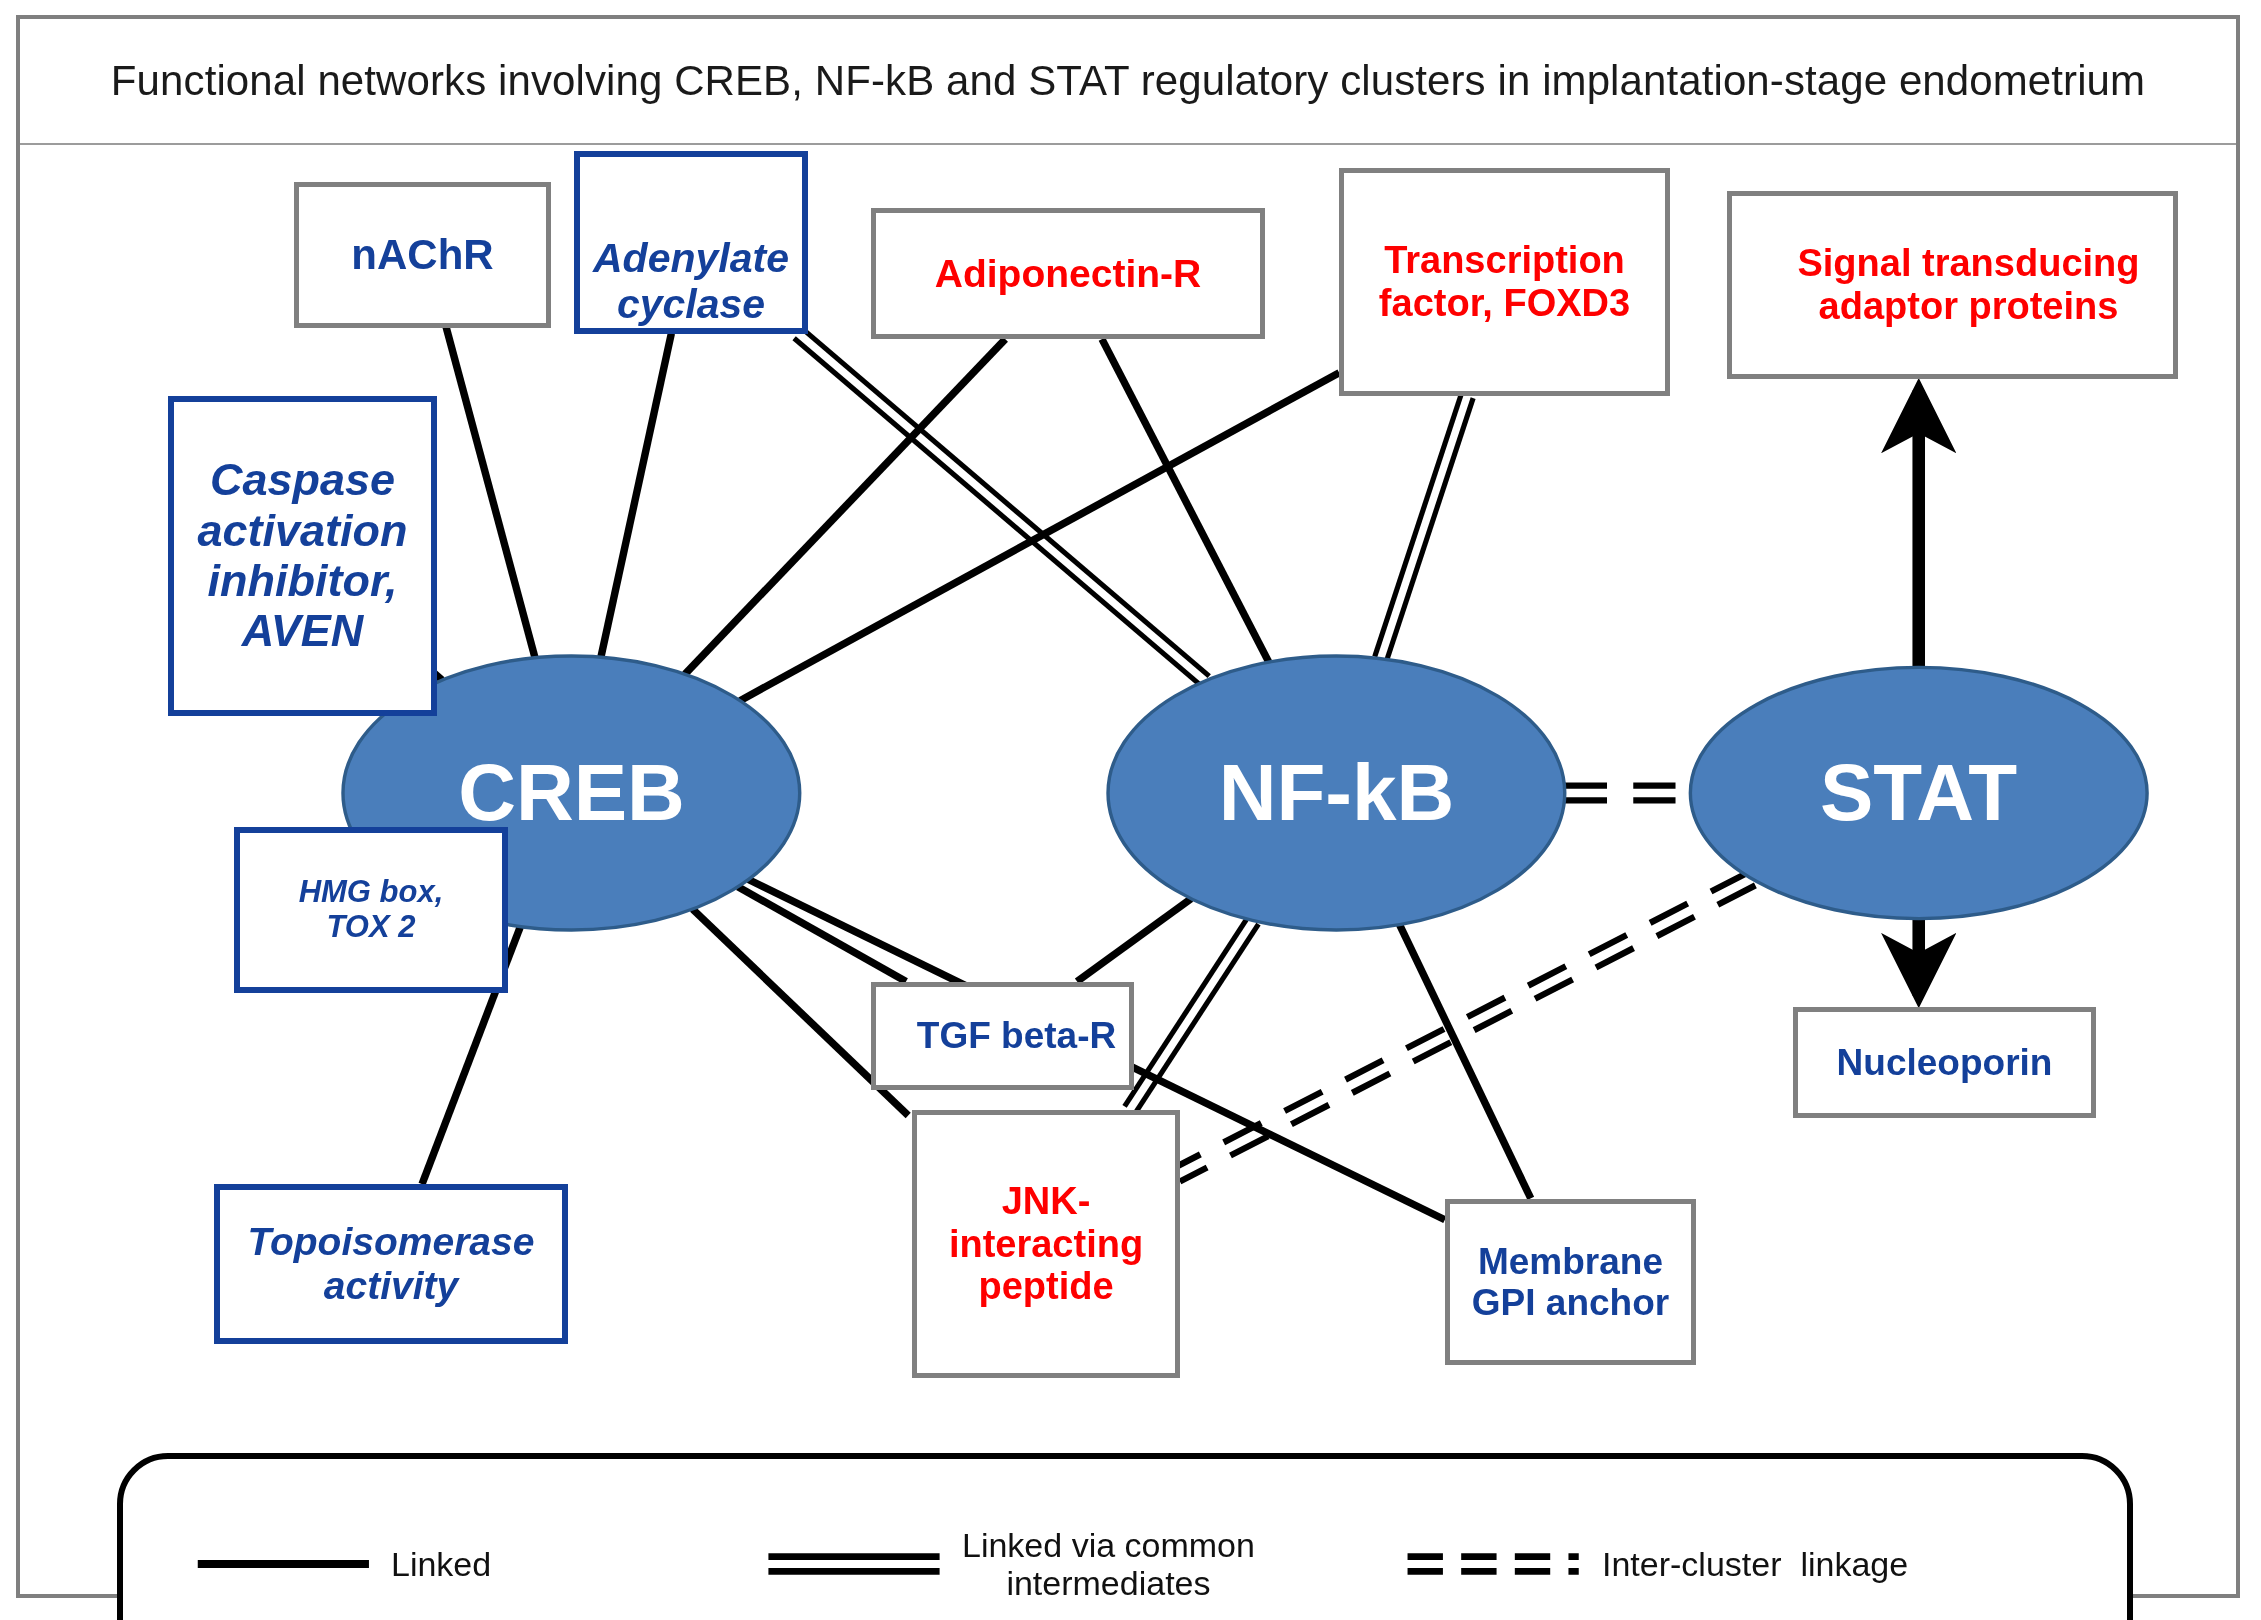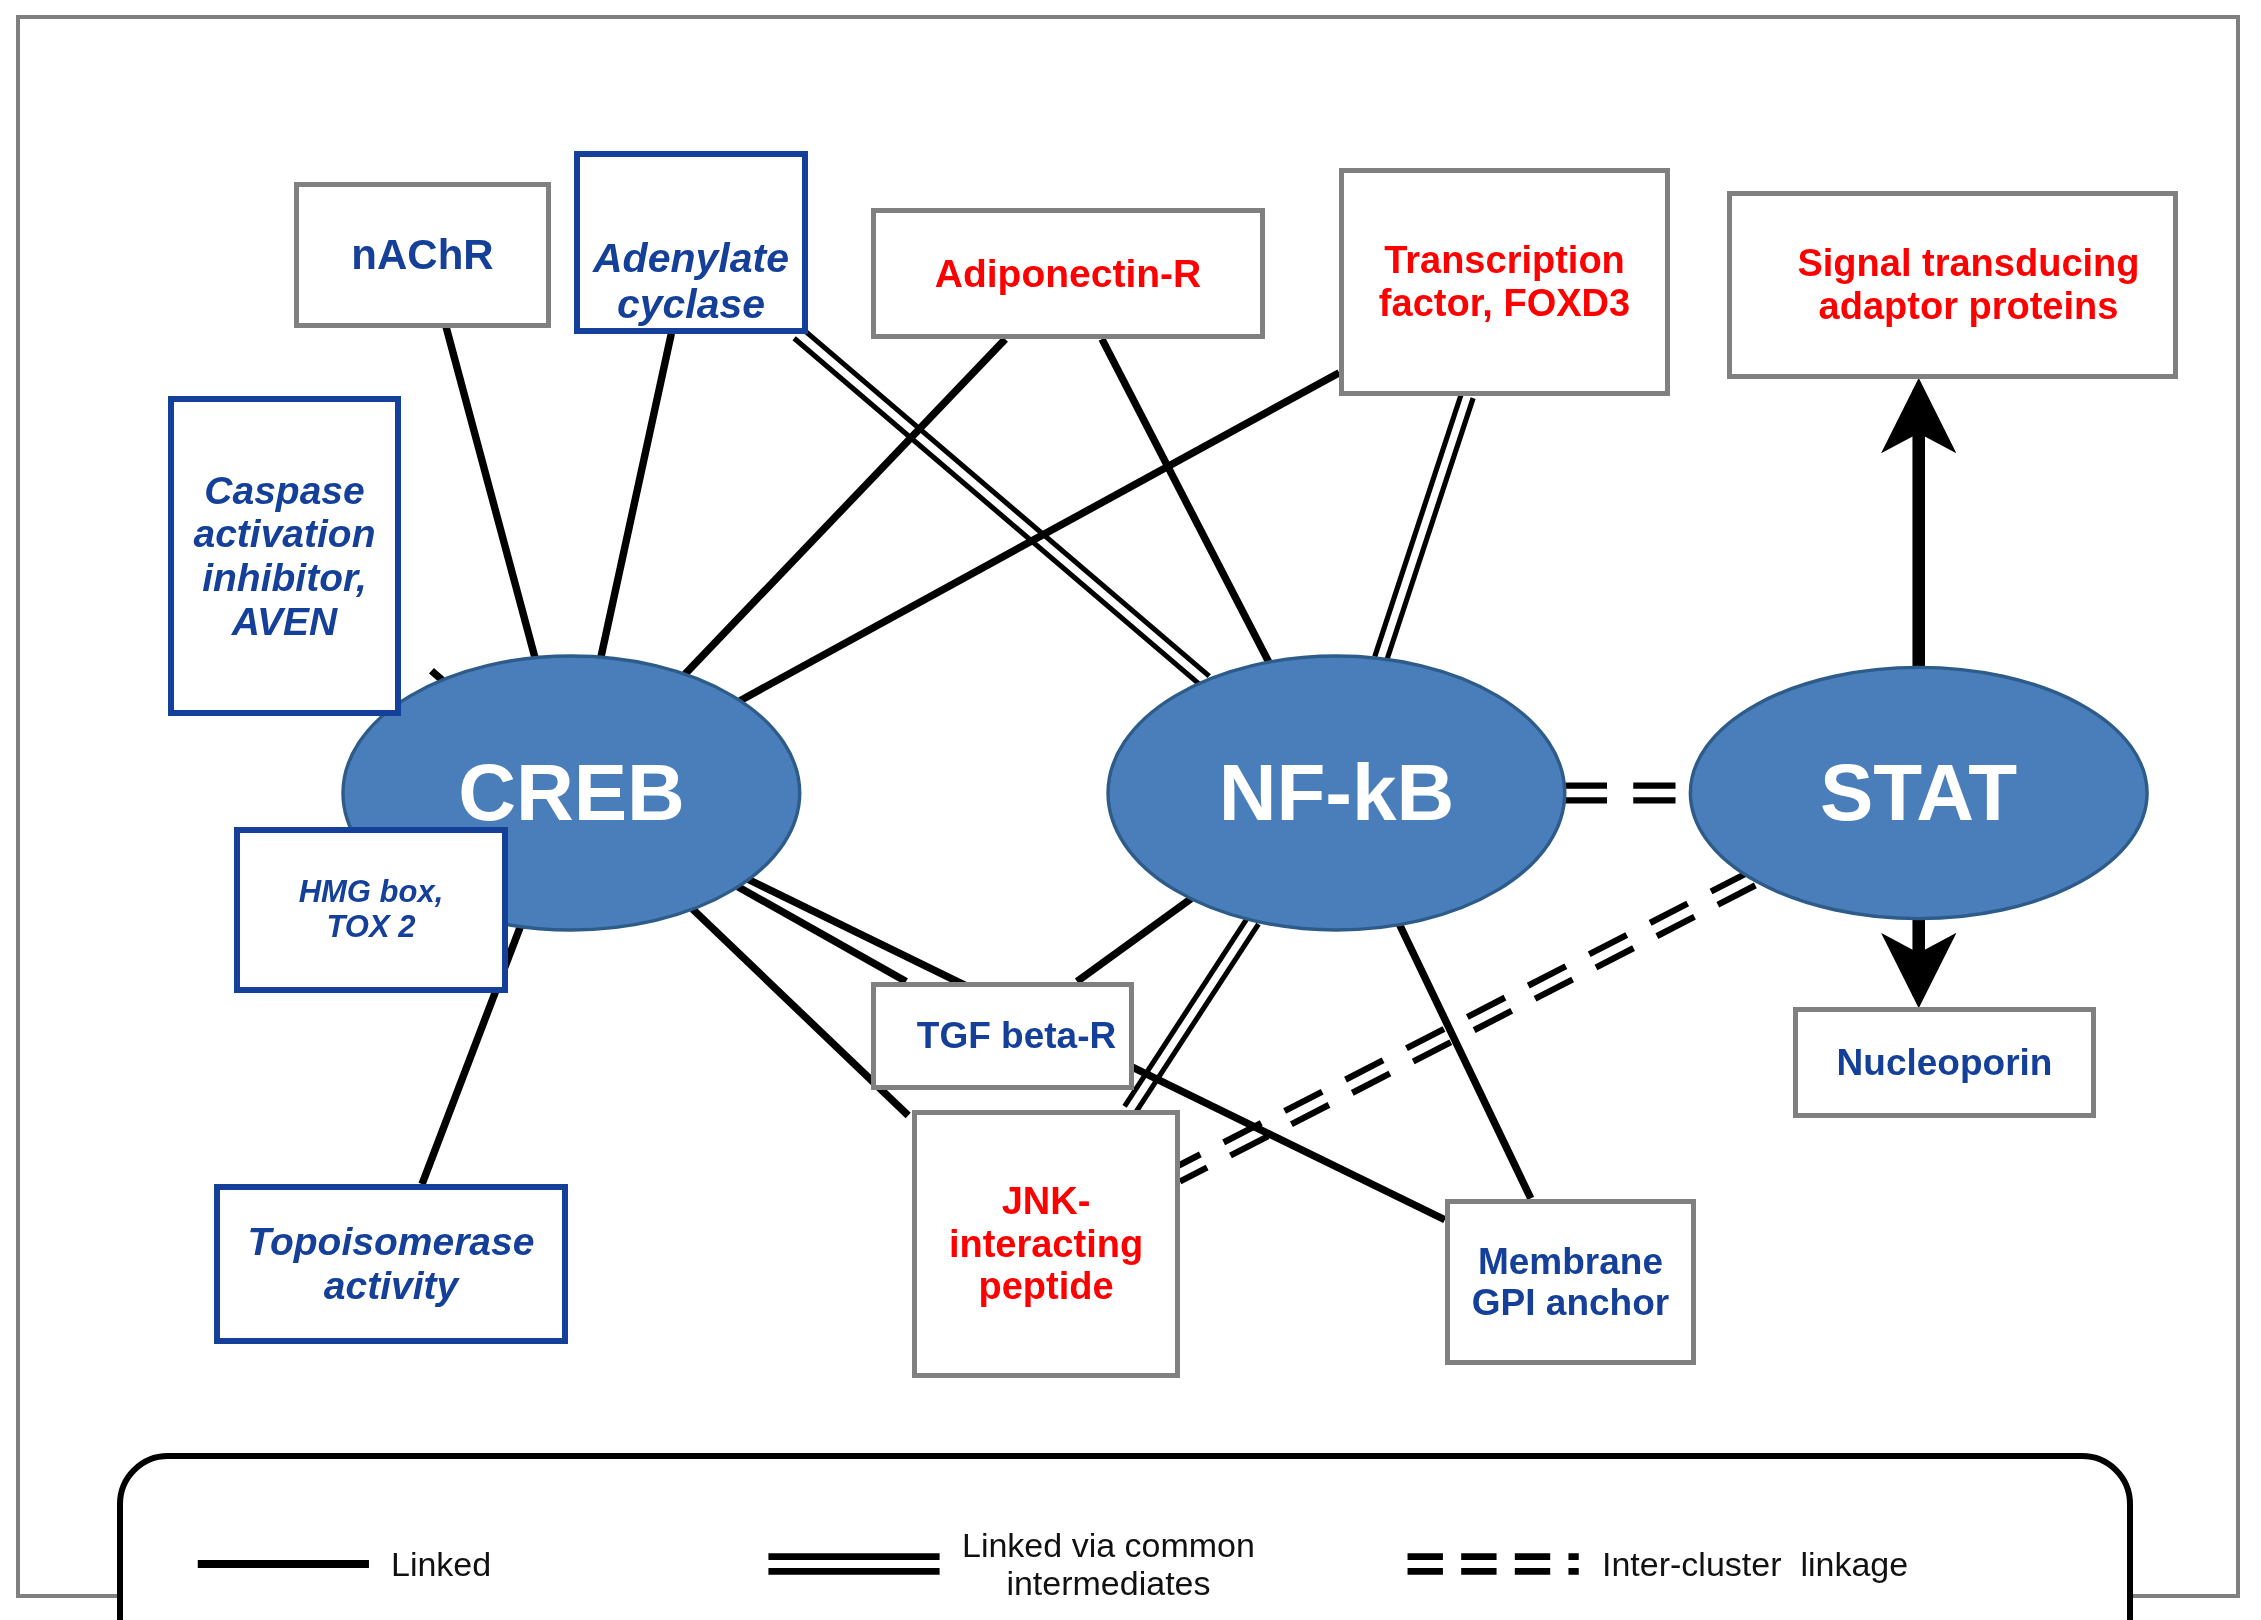--- a/index.html
+++ b/index.html
@@ -39,20 +39,23 @@
     border:6.3px solid #000000; border-radius:51px; background:#ffffff;
     box-sizing:border-box;
   }
   .legend-label{font-size:34px;color:#111;line-height:1.12;text-align:center;}
 </style>
 </head>
 <body>
 
 <div id="frame">
 
+  <div id="title-bar">
+    <div id="title-text">Functional networks involving CREB, NF-kB and STAT regulatory clusters in implantation-stage endometrium</div>
+  </div>
 
   <div id="canvas">
 
     <svg id="edge-layer" width="2216" height="1453" xmlns="http://www.w3.org/2000/svg" viewBox="0 0 3880 2545">
         <defs>
           <marker id="arrowEnd" markerWidth="6" markerHeight="6" refX="5" refY="3" orient="auto" markerUnits="strokeWidth">
             <path d="M0,0 L6,3 L0,6 L1.6,3 z" fill="#000"></path>
           </marker>
           <marker id="arrowStart" markerWidth="6" markerHeight="6" refX="1" refY="3" orient="auto" markerUnits="strokeWidth">
             <path d="M6,0 L0,3 L6,6 L4.4,3 z" fill="#000"></path>
@@ -139,21 +142,21 @@
         </div>
         <div class="node-box bd-gray tx-red" style="left: 851px; top: 63px; width: 394px; height: 131px; font-size: 39px; border-color: rgb(128, 128, 128);">
           <span>Adiponectin-R</span>
         </div>
         <div class="node-box bd-gray tx-red" style="left: 1319px; top: 23px; width: 331px; height: 228px; font-size: 38px; border-color: rgb(128, 128, 128);">
           <span>Transcription<br>factor,&nbsp;FOXD3</span>
         </div>
         <div class="node-box bd-gray tx-red" style="left: 1707px; top: 46px; width: 451px; height: 188px; font-size: 38px; border-color: rgb(128, 128, 128); padding-left: 32px;">
           <span>Signal&nbsp;transducing<br>adaptor&nbsp;proteins</span>
         </div>
-        <div class="node-box bd-blue tx-blue-i" style="left: 148px; top: 251px; width: 233px; height: 320px; font-size: 39px; border-color: rgb(20, 64, 154);">
+        <div class="node-box bd-blue tx-blue-i" style="left: 148px; top: 251px; width: 269px; height: 320px; font-size: 45px; border-color: rgb(20, 64, 154);">
           <span>Caspase<br>activation<br>inhibitor,<br>AVEN</span>
         </div>
         <div class="node-box bd-blue tx-blue-i" style="left: 214px; top: 682px; width: 274px; height: 166px; font-size: 31px; border-color: rgb(20, 64, 154);">
           <span>HMG&nbsp;box,<br>TOX&nbsp;2</span>
         </div>
         <div class="node-box bd-blue tx-blue-i" style="left: 194px; top: 1039px; width: 354px; height: 160px; font-size: 39px; border-color: rgb(20, 64, 154);">
           <span>Topoisomerase<br>activity</span>
         </div>
         <div class="node-box bd-gray tx-blue" style="left: 851px; top: 837px; width: 263px; height: 108px; font-size: 37px; border-color: rgb(128, 128, 128); padding-left: 28px;">
           <span>TGF&nbsp;beta-R</span>

